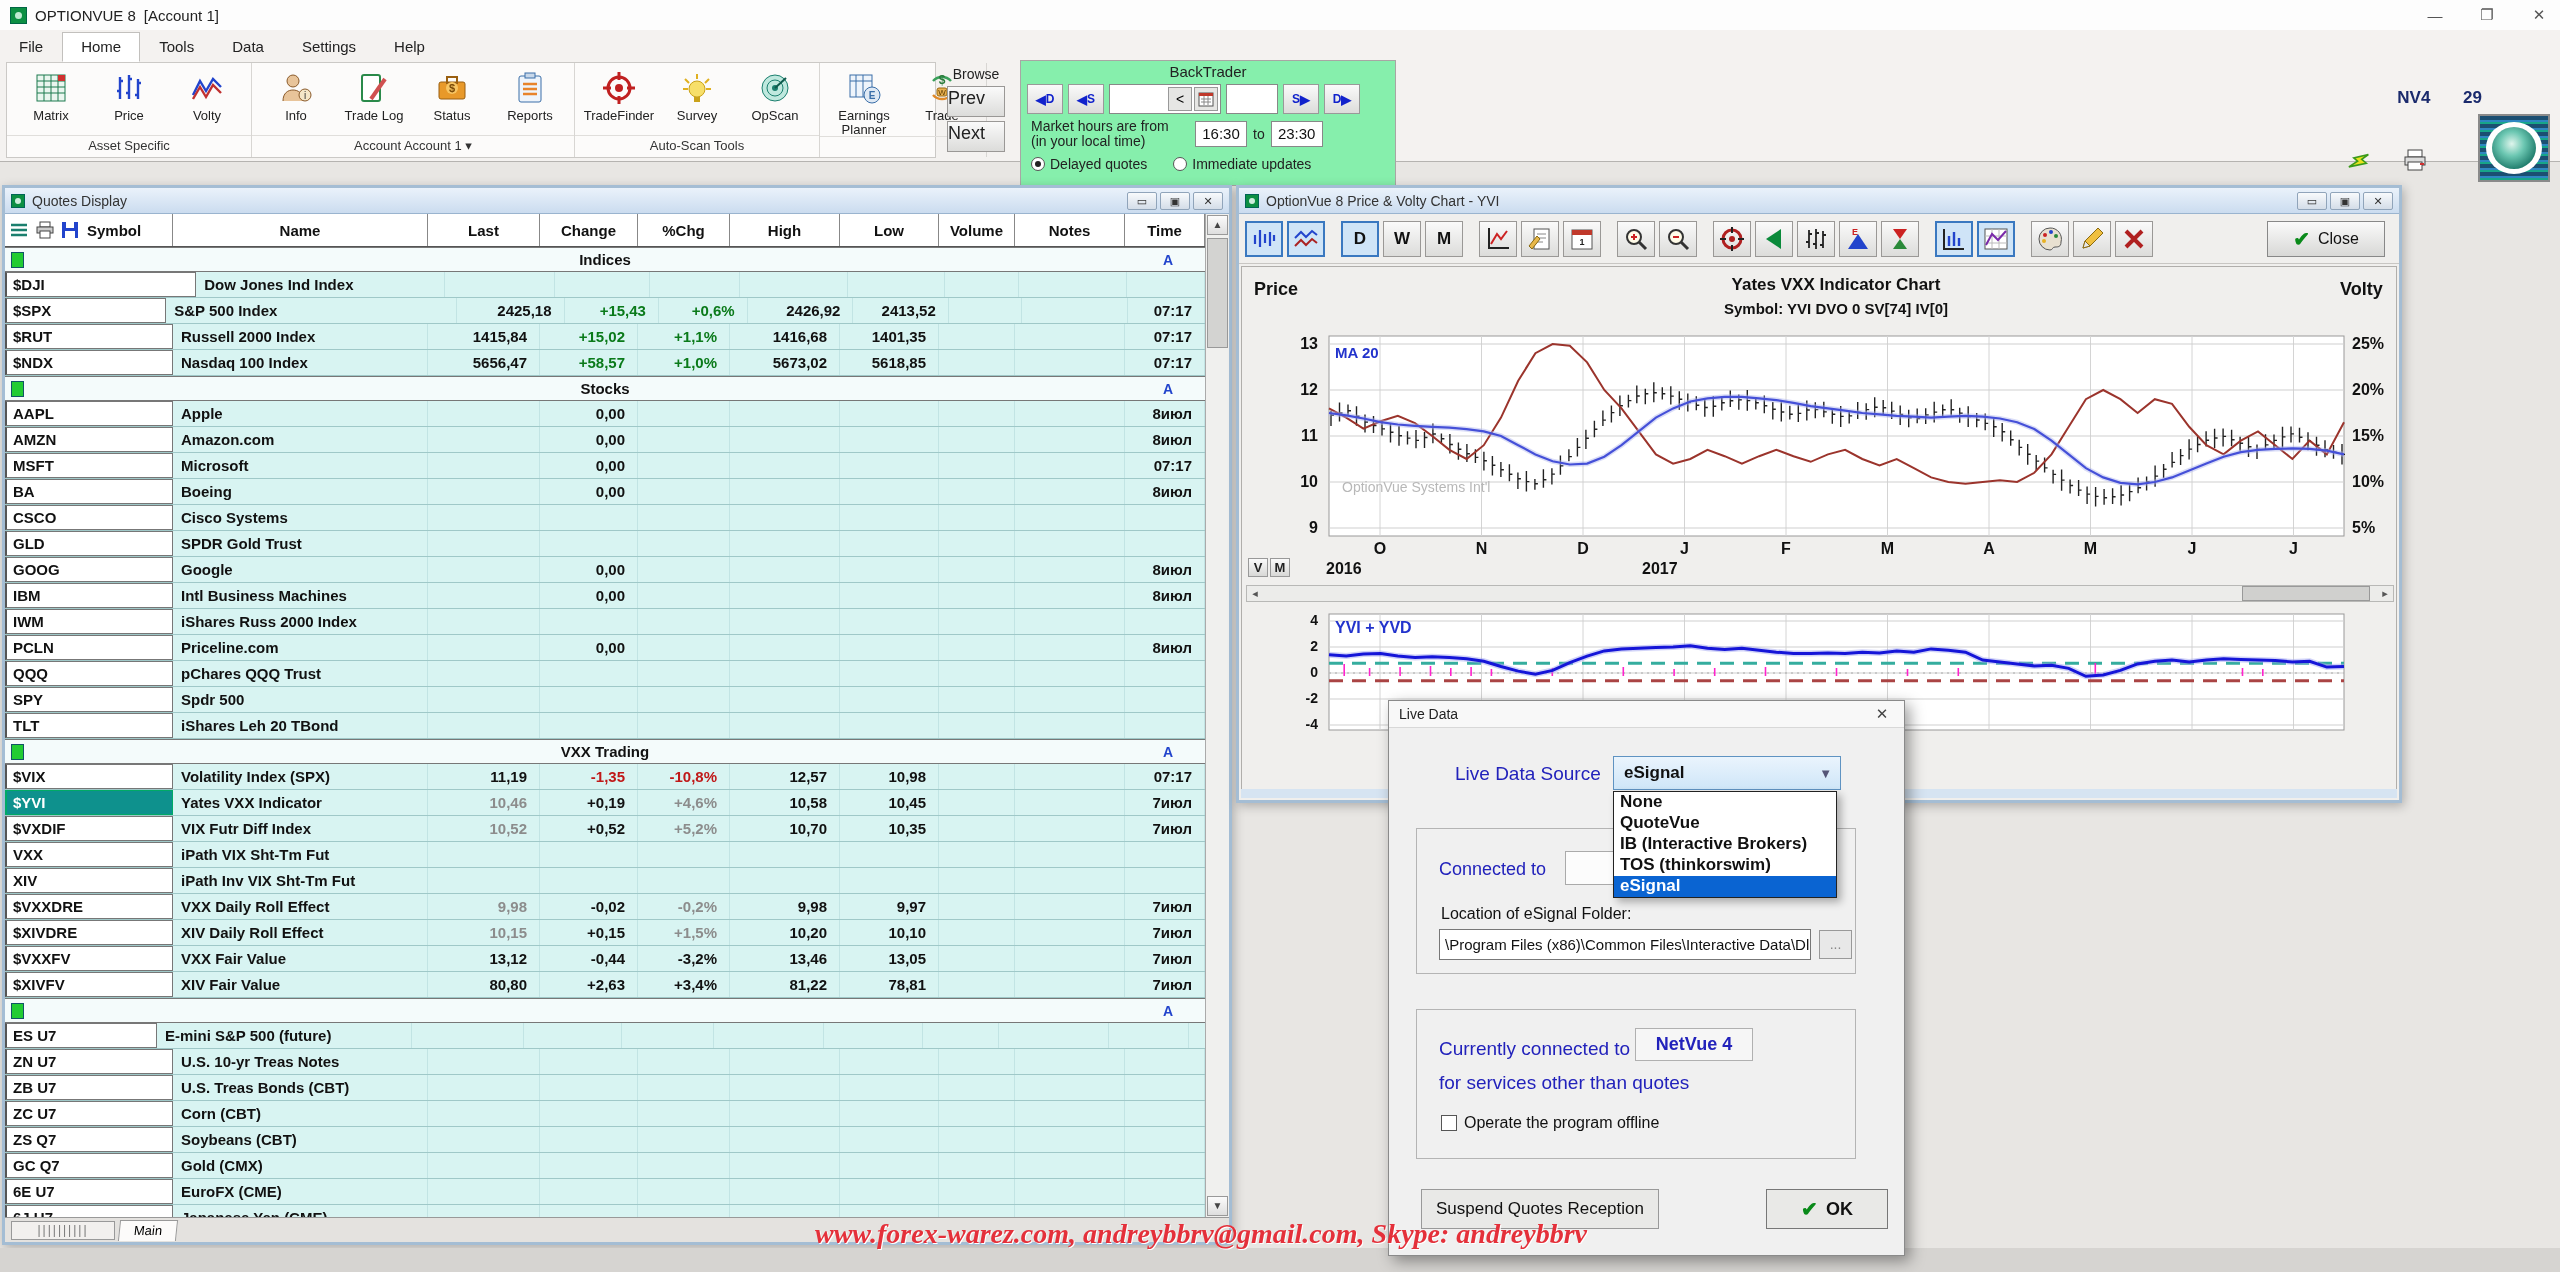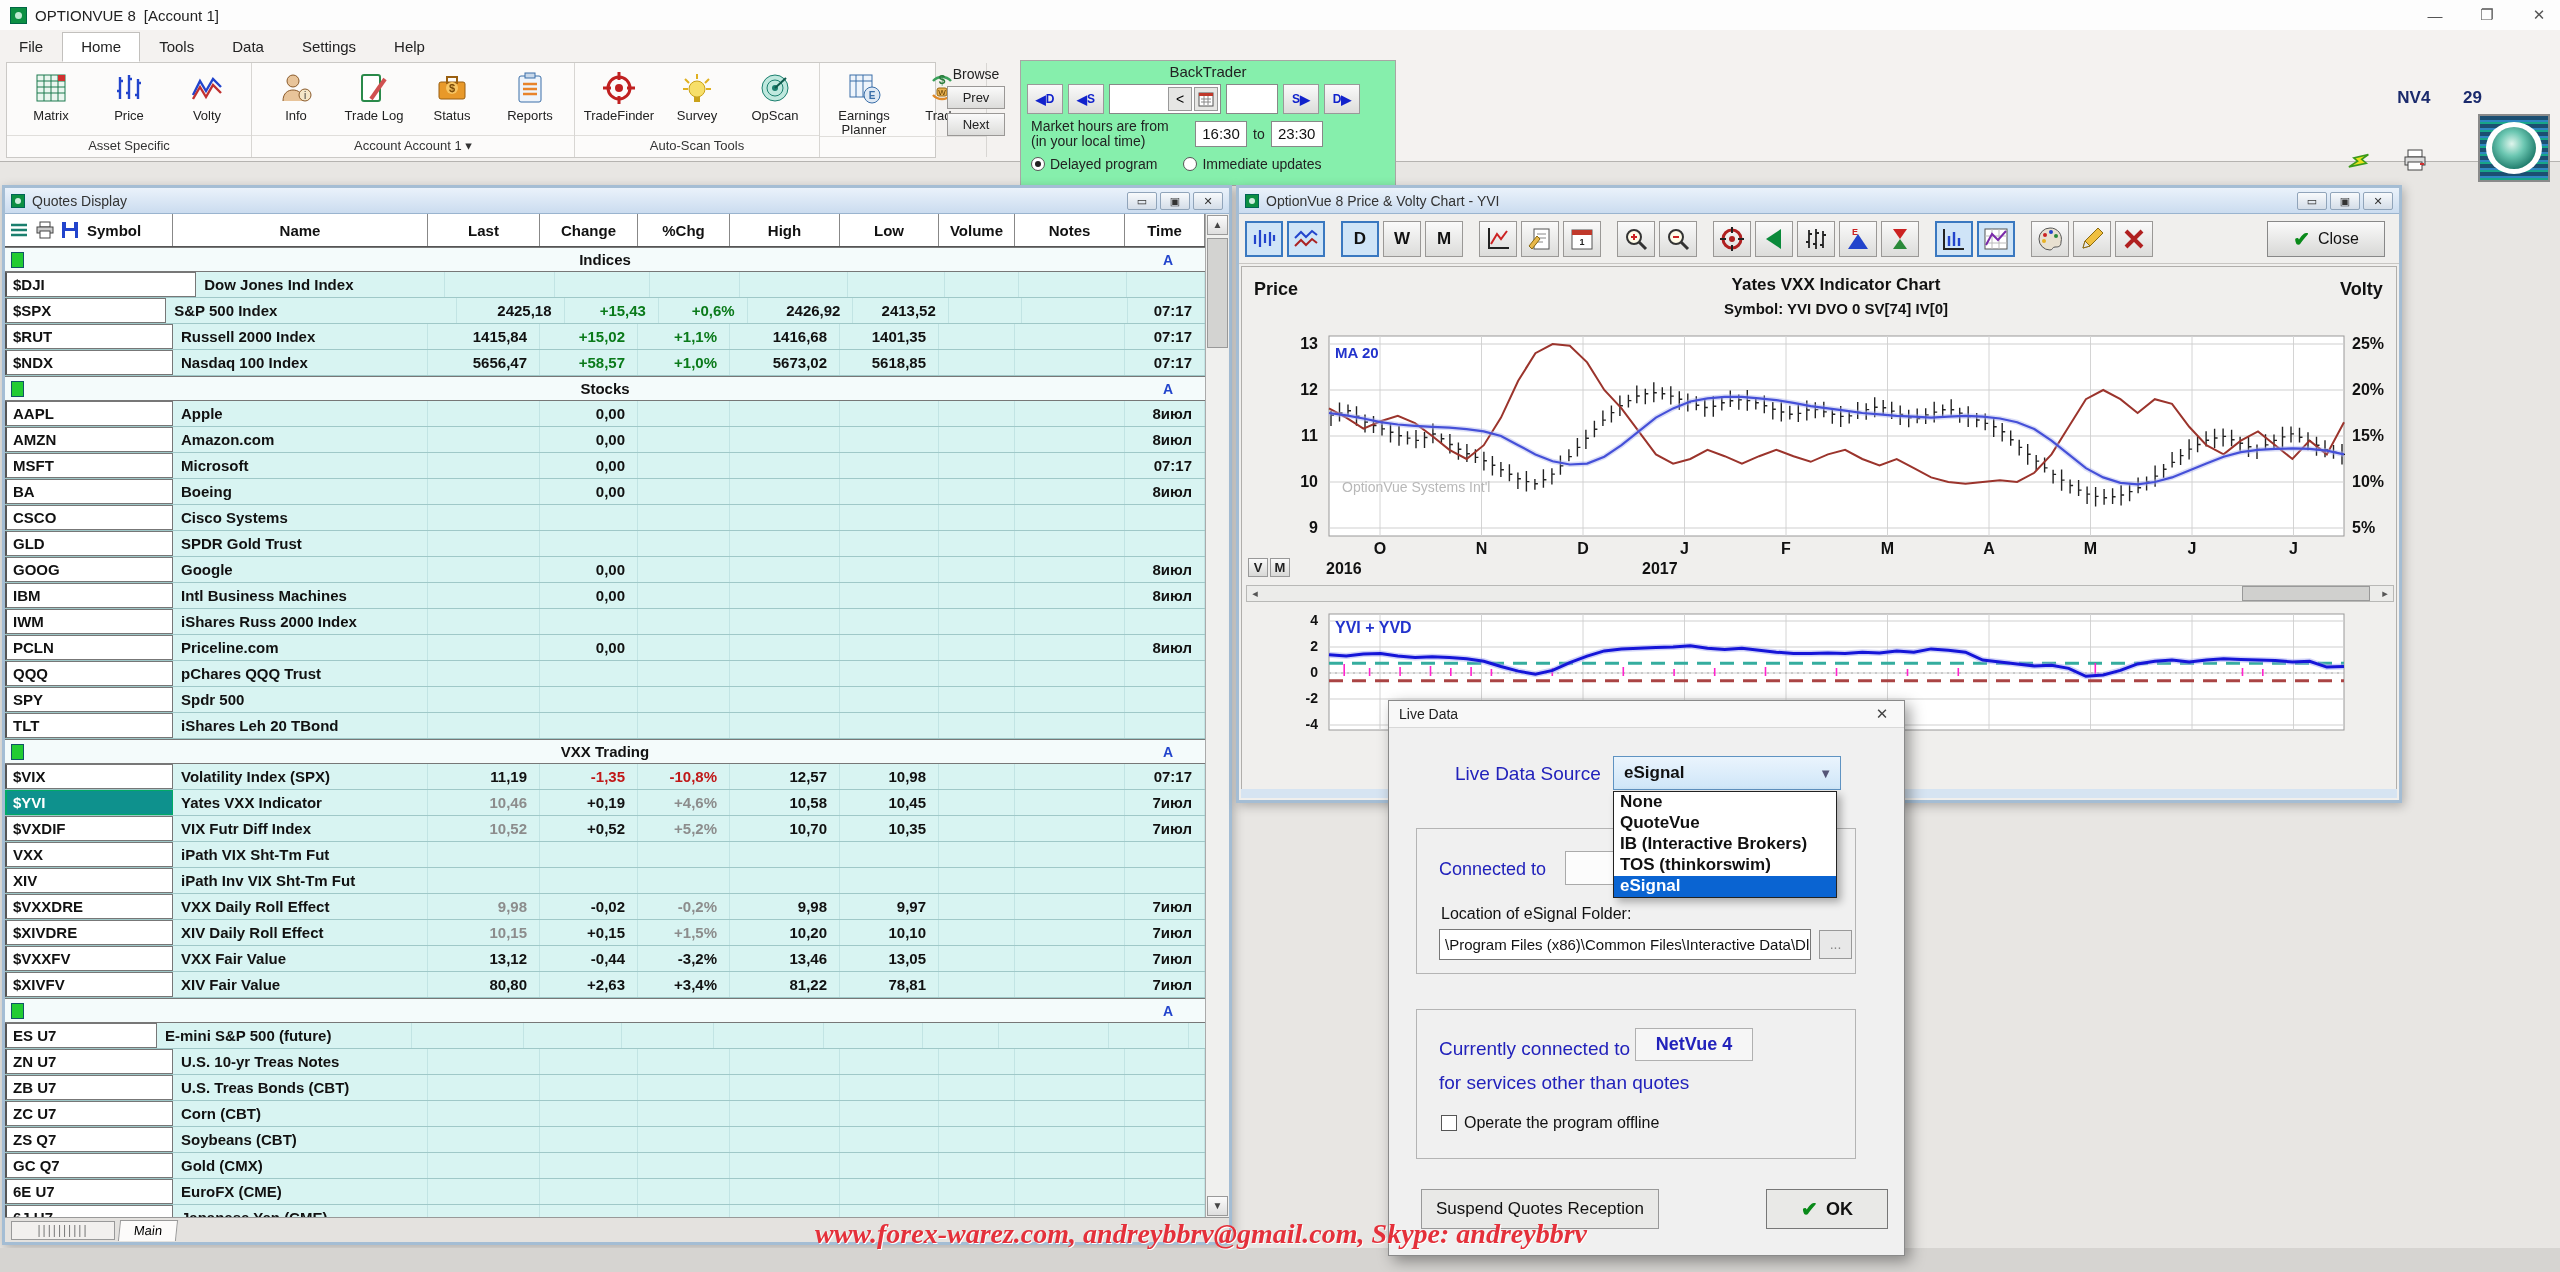--- a/index.html
+++ b/index.html
@@ -22,21 +22,21 @@
   .tab.active { background:#fff; border:1px solid #c2c0bd; border-bottom:1px solid #fff; }
   #ribbon-panel { position:absolute; left:6px; top:32px; width:930px; height:96px; background:#fcfbfa; border:1px solid #cbc9c6; display:flex; }
   .rgroup { display:flex; flex-direction:column; border-right:1px solid #d8d6d3; }
   .rgroup-buttons { flex:1; display:flex; align-items:flex-start; justify-content:center; gap:6px; padding:4px 8px 0 8px;}
   .rbtn { display:flex; flex-direction:column; align-items:center; width:72px; padding-top:2px; cursor:default;}
   .rbtn .ric { width:38px; height:38px; display:flex; align-items:center; justify-content:center; }
   .rbtn .rlabel { font-size:13px; color:#222; text-align:center; line-height:1.05; margin-top:2px;}
   .rgroup-label { height:22px; font-size:13px; color:#333; text-align:center; line-height:20px; border-top:1px solid #e0dedb;}
   #browse-col { position:absolute; left:942px; top:36px; width:68px; display:flex; flex-direction:column; align-items:center; gap:4px;}
   #browse-col .blabel{ font-size:14px; color:#222; }
-  .mini-btn { width:58px; height:23px; background:linear-gradient(#fafafa,#dcdcda); border:1px solid #9a9896; font-size:13px; text-align:center; line-height:22px; color:#222;}
+  .mini-btn { width:58px; height:31px; background:linear-gradient(#fafafa,#dcdcda); border:1px solid #9a9896; font-size:18px; line-height:22px; color:#222;}
 
   
   #backtrader { position:absolute; left:1020px; top:30px; width:376px; height:126px; background:#86efac; border:1px solid #a8a6a4; }
   #bt-title { text-align:center; font-size:15px; color:#222; margin-top:2px;}
   #bt-row1 { display:flex; align-items:center; gap:5px; margin:4px 6px 0 6px;}
   .bt-skip { width:36px; height:30px; background:linear-gradient(#fafafa,#dcdcda); border:1px solid #999; font-size:13px; font-weight:bold; color:#111; display:flex; align-items:center; justify-content:center;}
   .bt-skip b { color:#1122cc; font-size:12px;}
   #bt-date { width:112px; height:30px; background:#fff; border:1px solid #888; position:relative;}
   #bt-lt { position:absolute; right:28px; top:2px; width:24px; height:24px; background:#e6e6e4; border:1px solid #999; text-align:center; line-height:22px; font-size:14px;}
   #bt-cal { position:absolute; right:2px; top:2px; width:24px; height:24px; background:#e6e6e4; border:1px solid #999; display:flex; align-items:center; justify-content:center;}
@@ -349,21 +349,21 @@
         <span>Market hours are from</span><br>
         <span>(in your local time)</span>
       </div>
       <div class="bt-time">16:30</div>
       <span id="bt-to">to</span>
       <div class="bt-time">23:30</div>
     </div>
     <div id="bt-row3">
       <div class="radio">
         <span class="rdot on"></span>
-        <span>Delayed program</span>
+        <span>Delayed quotes</span>
       </div>
       <div class="radio">
         <span class="rdot"></span>
         <span>Immediate updates</span>
       </div>
     </div>
   </div>
 
   <div id="nv-labels">
     <span>NV4</span>

